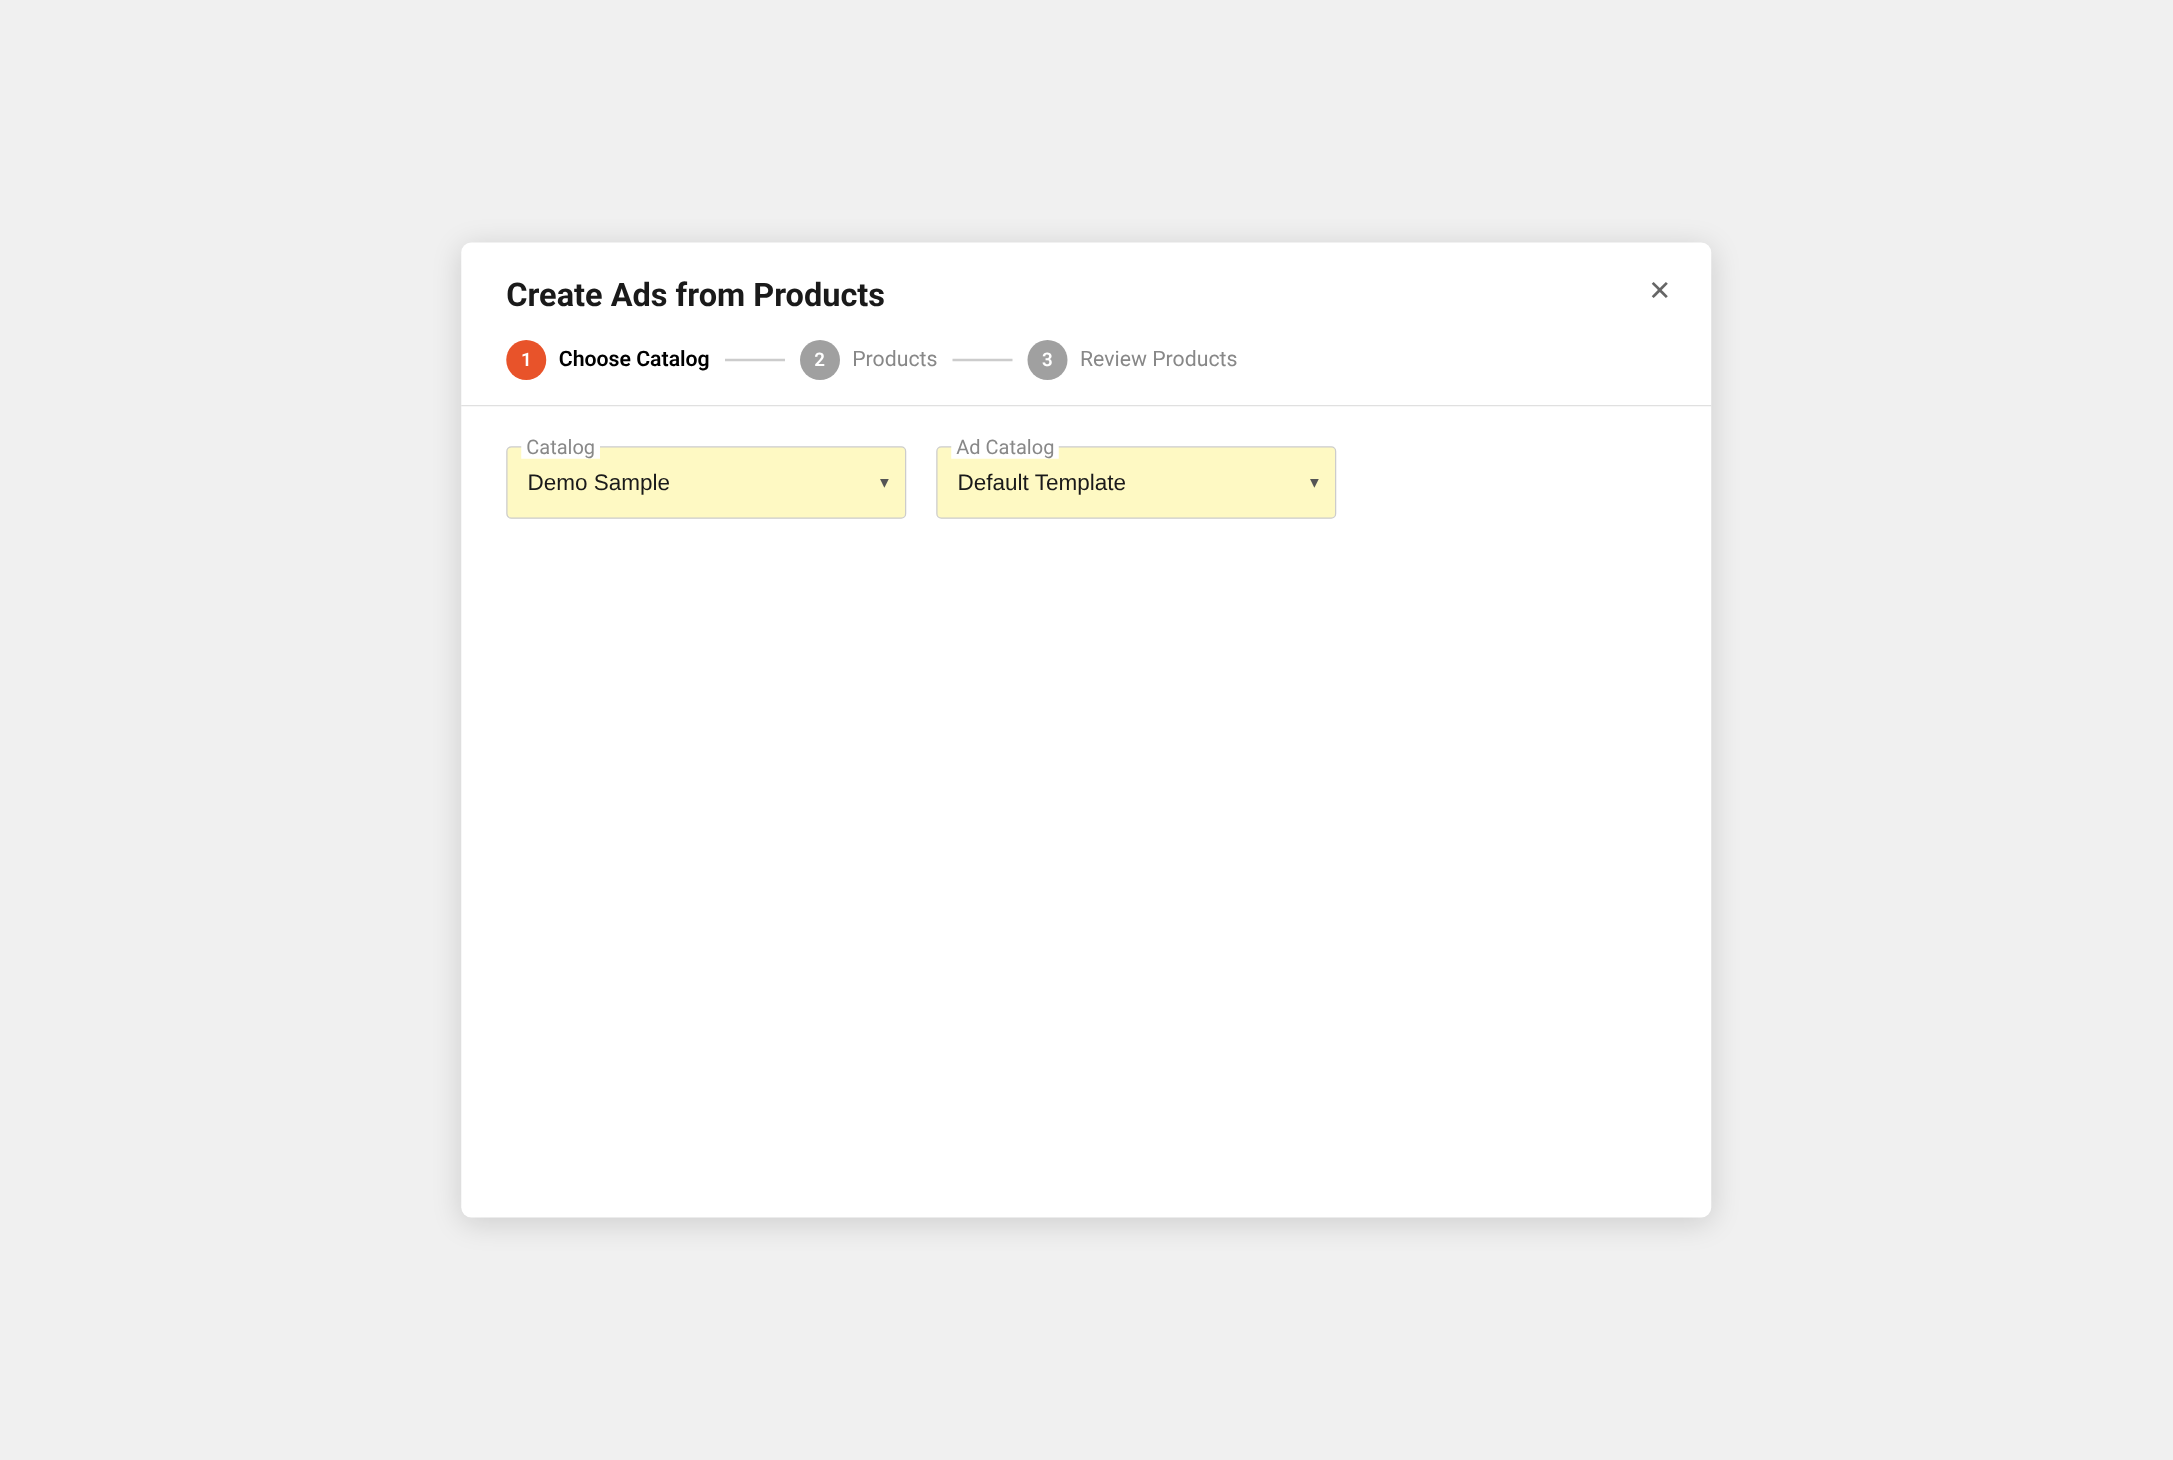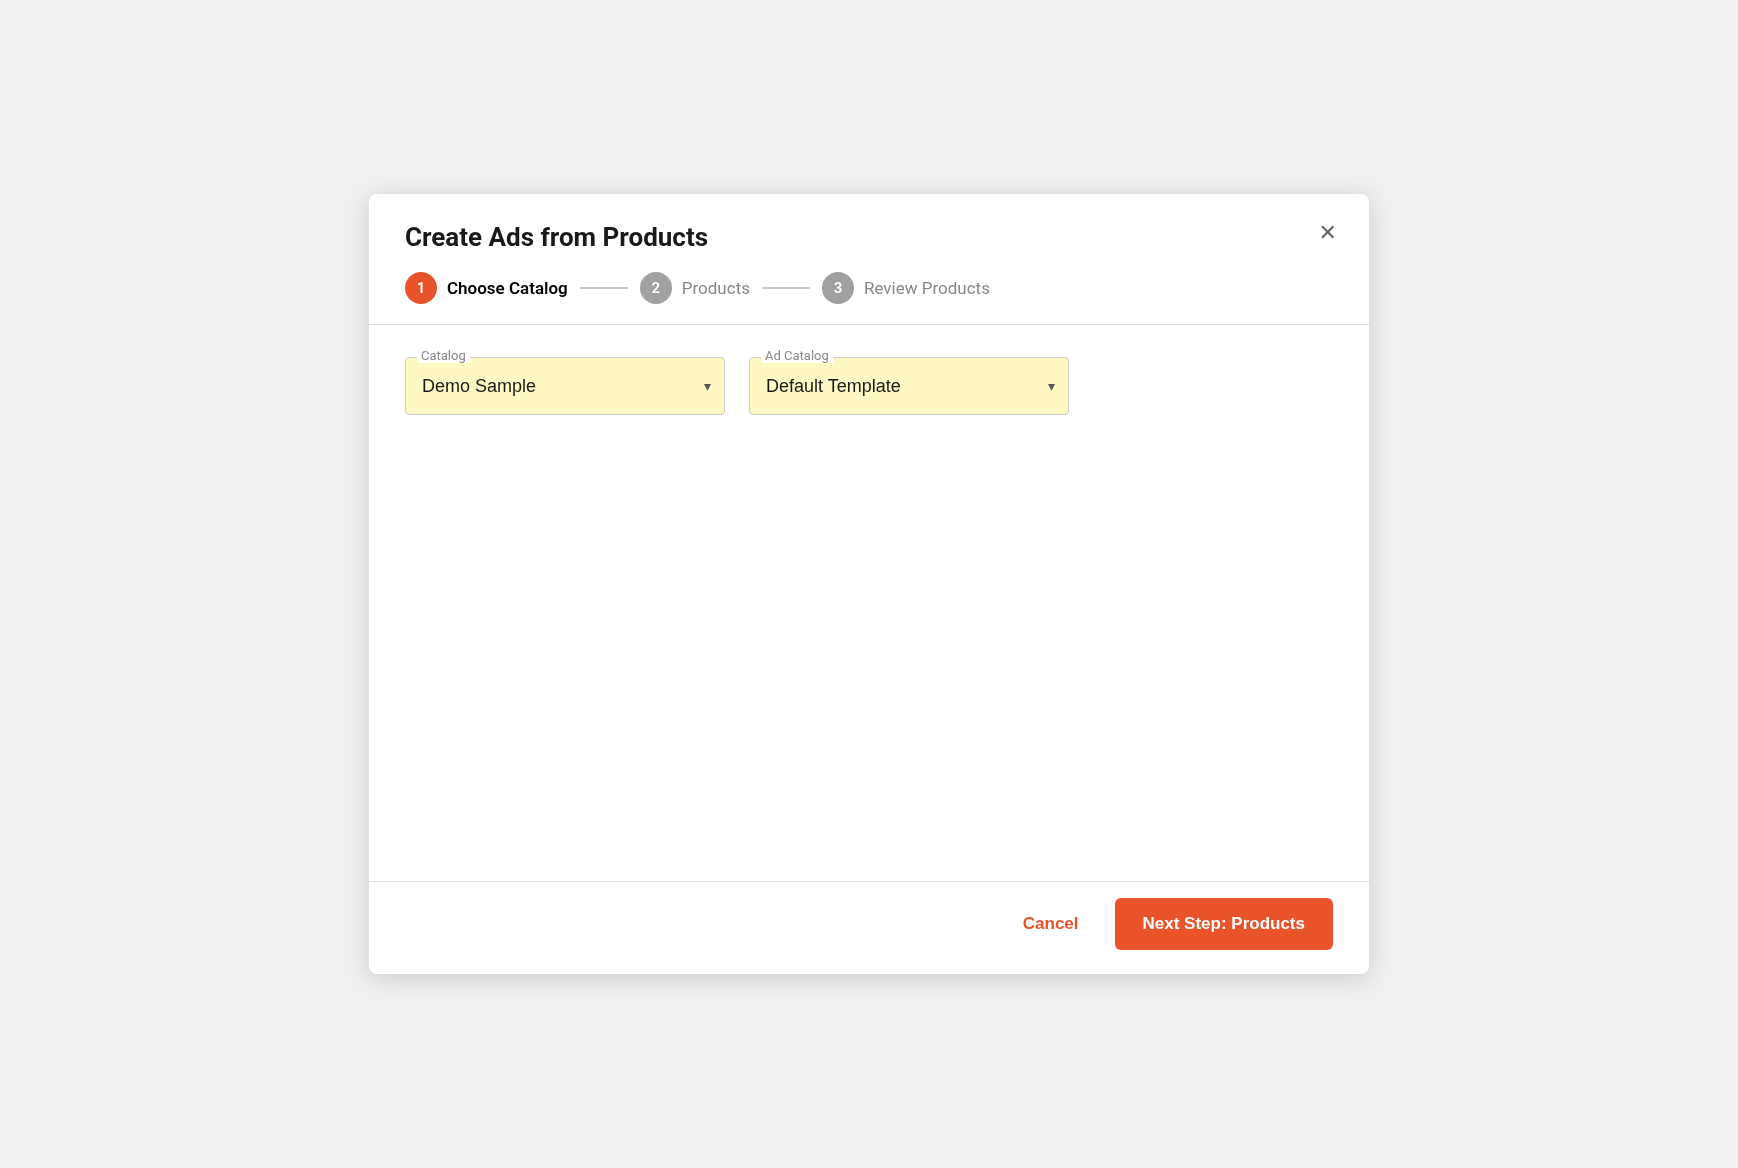--- a/index.html
+++ b/index.html
@@ -140,21 +140,21 @@
       position: relative;
       width: 320px;
     }
 
     .field-label {
       position: absolute;
       top: -9px;
       left: 12px;
       background: #ffffff;
       padding: 0 4px;
-      font-size: 13px;
+      font-size: 16px;
       color: #888;
       z-index: 1;
     }
 
     .field-select {
       width: 100%;
       padding: 18px 40px 18px 16px;
       border: 1.5px solid #cccccc;
       border-radius: 4px;
       font-size: 18px;
@@ -270,18 +270,14 @@
           <select class="field-select">
             <option>Default Template</option>
             <option>Template 2</option>
             <option>Template 3</option>
           </select>
           <span class="select-arrow">▾</span>
         </div>
       </div>
     </div>
 
-    <div class="modal-footer">
-      <button class="cancel-button">Cancel</button>
-      <button class="next-button">Next Step: Products</button>
-    </div>
   </div>
 </div>
 
 </body></html>

